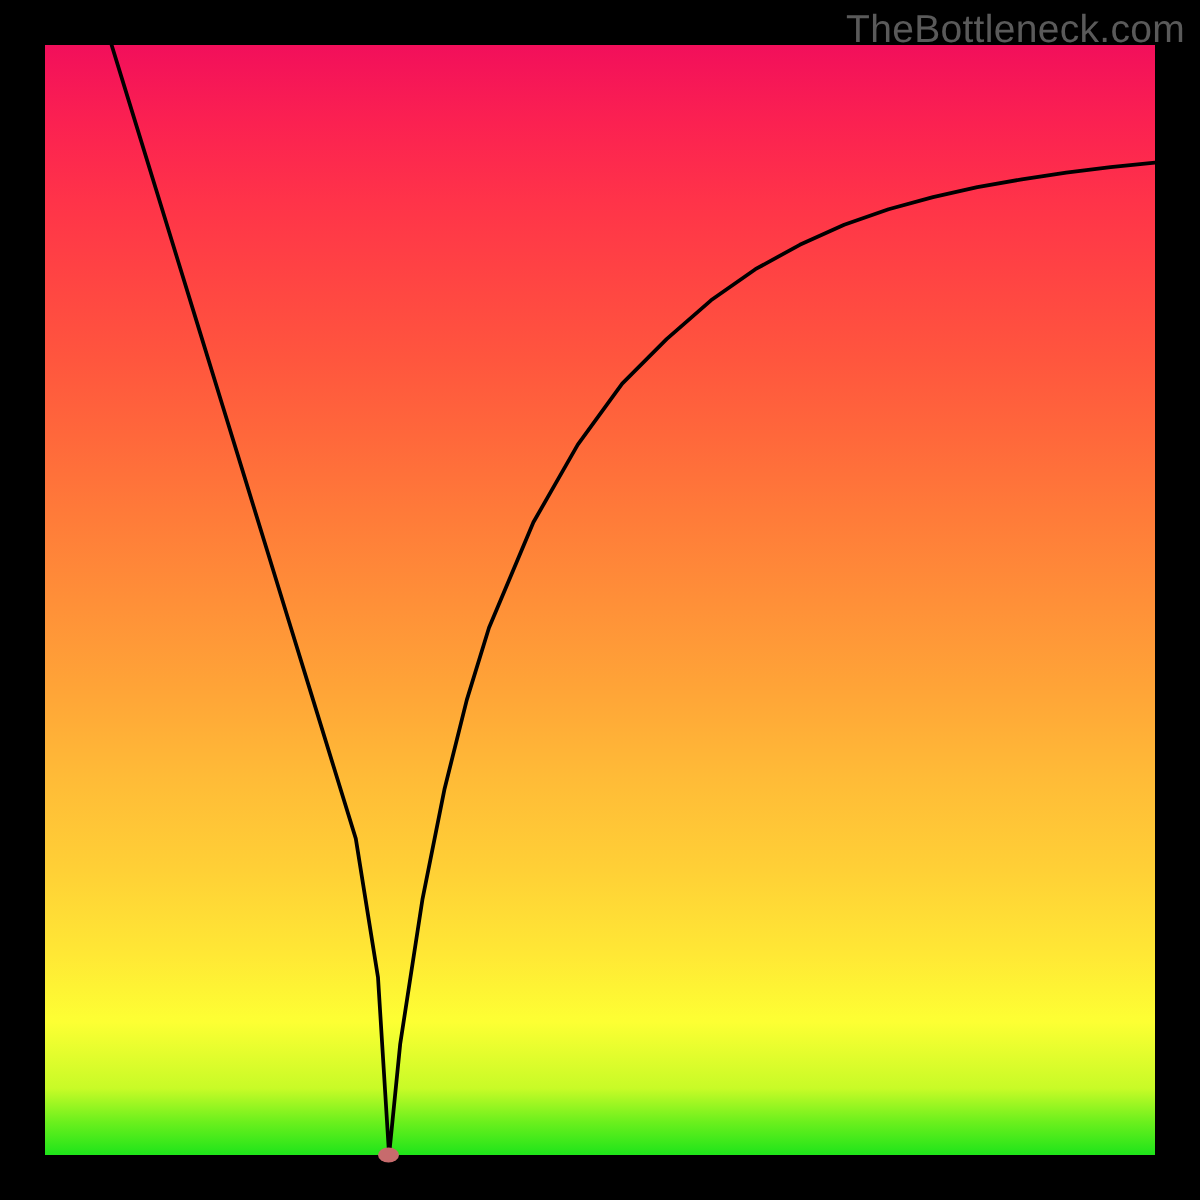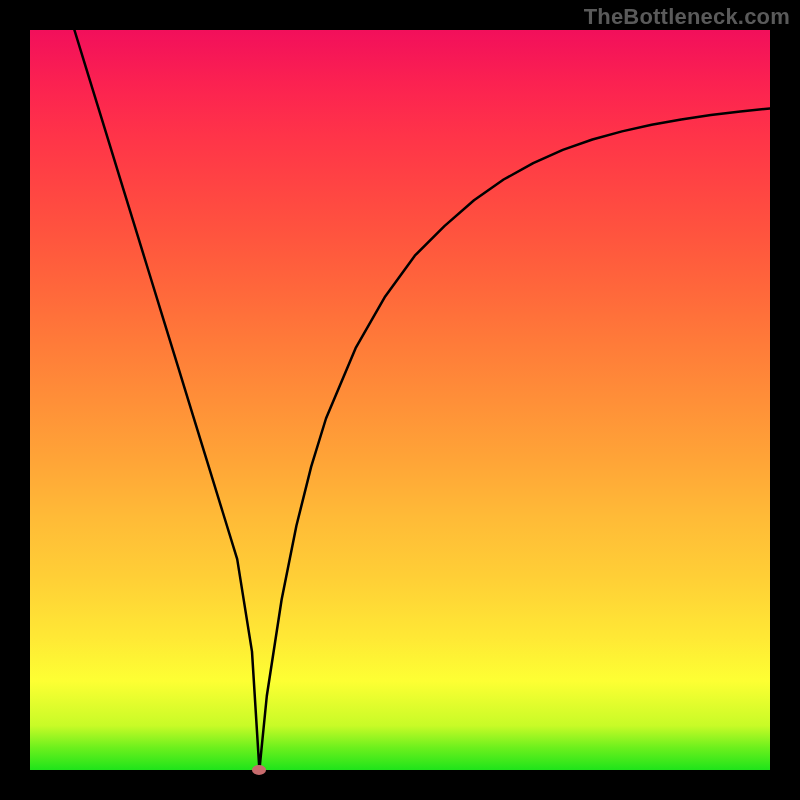--- a/index.html
+++ b/index.html
@@ -42,22 +42,22 @@
       #ff3349 86%,
       #fb2151 93%,
       #f20f5b 100%
     );
   }
   .watermark {
     position: absolute;
     top: 4px;
     right: 10px;
     color: #5a5a5a;
-    font-size: 22px;
-    font-weight: 700;
+    font-size: 26px;
+    font-weight: 400;
     letter-spacing: 0.2px;
     z-index: 5;
   }
   svg.curve {
     position: absolute;
     top: 0;
     left: 0;
     width: 740px;
     height: 740px;
   }

